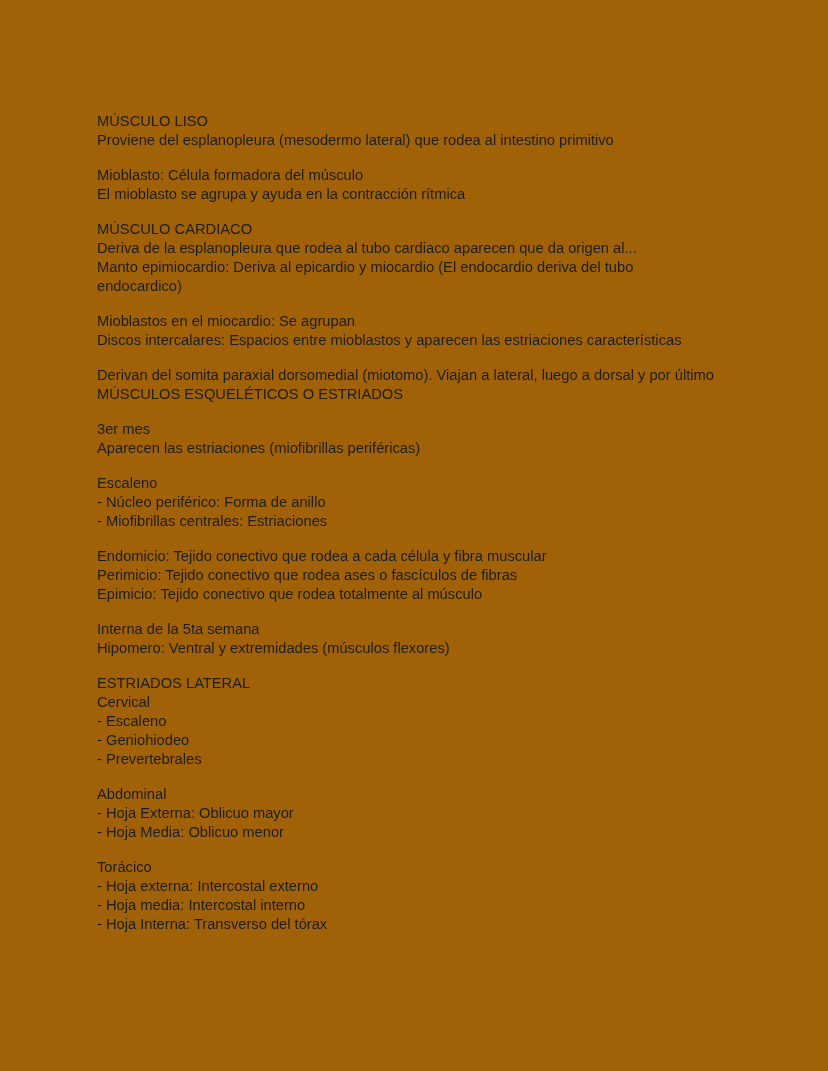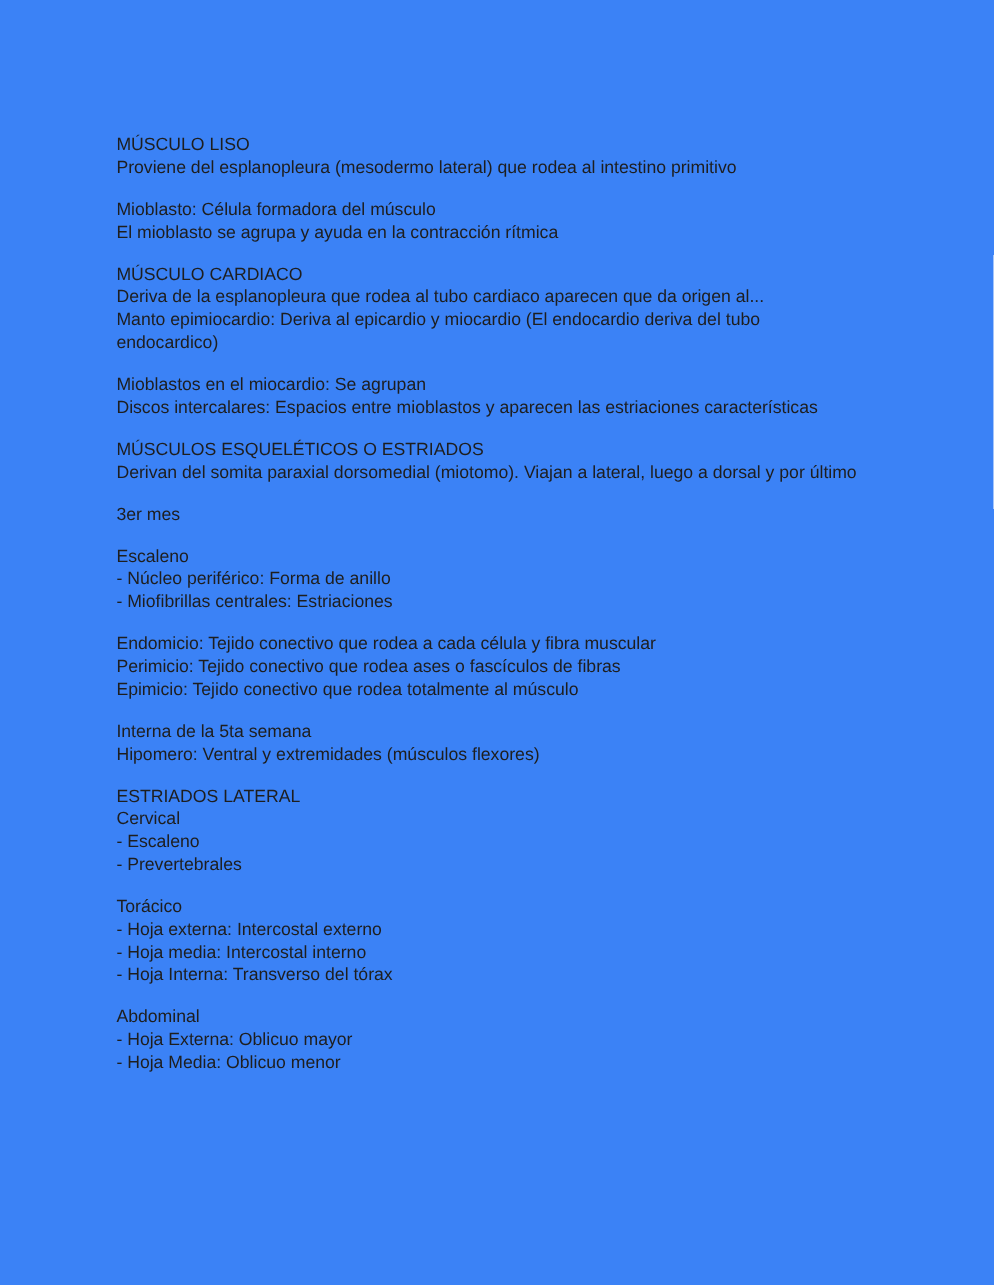--- a/index.html
+++ b/index.html
@@ -14,21 +14,21 @@
     overflow: hidden;
     font-family: "Liberation Sans", sans-serif;
     color: #1e1e1e;
   }
   .page {
     position: absolute;
     left: 0;
     top: 0;
     width: 828px;
     height: 1071px;
-    background: #3b82f6;
+    background: #a16207;
   }
   .doc-content {
     position: absolute;
     left: 97px;
     top: 112px;
     width: 645px;
   }
   .paragraph {
     margin: 0 0 16px 0;
   }
@@ -56,51 +56,53 @@
         <div class="line">MÚSCULO CARDIACO</div>
         <div class="line">Deriva de la esplanopleura que rodea al tubo cardiaco aparecen que da origen al...</div>
         <div class="line">Manto epimiocardio: Deriva al epicardio y miocardio (El endocardio deriva del tubo</div>
         <div class="line">endocardico)</div>
       </div>
       <div class="paragraph">
         <div class="line">Mioblastos en el miocardio: Se agrupan</div>
         <div class="line">Discos intercalares: Espacios entre mioblastos y aparecen las estriaciones características</div>
       </div>
       <div class="paragraph">
+        <div class="line">Derivan del somita paraxial dorsomedial (miotomo). Viajan a lateral, luego a dorsal y por último</div>
         <div class="line">MÚSCULOS ESQUELÉTICOS O ESTRIADOS</div>
-        <div class="line">Derivan del somita paraxial dorsomedial (miotomo). Viajan a lateral, luego a dorsal y por último</div>
       </div>
       <div class="paragraph">
         <div class="line">3er mes</div>
+        <div class="line">Aparecen las estriaciones (miofibrillas periféricas)</div>
       </div>
       <div class="paragraph">
         <div class="line">Escaleno</div>
         <div class="line">- Núcleo periférico: Forma de anillo</div>
         <div class="line">- Miofibrillas centrales: Estriaciones</div>
       </div>
       <div class="paragraph">
         <div class="line">Endomicio: Tejido conectivo que rodea a cada célula y fibra muscular</div>
         <div class="line">Perimicio: Tejido conectivo que rodea ases o fascículos de fibras</div>
         <div class="line">Epimicio: Tejido conectivo que rodea totalmente al músculo</div>
       </div>
       <div class="paragraph">
         <div class="line">Interna de la 5ta semana</div>
         <div class="line">Hipomero: Ventral y extremidades (músculos flexores)</div>
       </div>
       <div class="paragraph">
         <div class="line">ESTRIADOS LATERAL</div>
         <div class="line">Cervical</div>
         <div class="line">- Escaleno</div>
+        <div class="line">- Geniohiodeo</div>
         <div class="line">- Prevertebrales</div>
+      </div>
+      <div class="paragraph">
+        <div class="line">Abdominal</div>
+        <div class="line">- Hoja Externa: Oblicuo mayor</div>
+        <div class="line">- Hoja Media: Oblicuo menor</div>
       </div>
       <div class="paragraph">
         <div class="line">Torácico</div>
         <div class="line">- Hoja externa: Intercostal externo</div>
         <div class="line">- Hoja media: Intercostal interno</div>
         <div class="line">- Hoja Interna: Transverso del tórax</div>
       </div>
-      <div class="paragraph">
-        <div class="line">Abdominal</div>
-        <div class="line">- Hoja Externa: Oblicuo mayor</div>
-        <div class="line">- Hoja Media: Oblicuo menor</div>
-      </div>
     </div>
 </div>
 
 </body></html>

